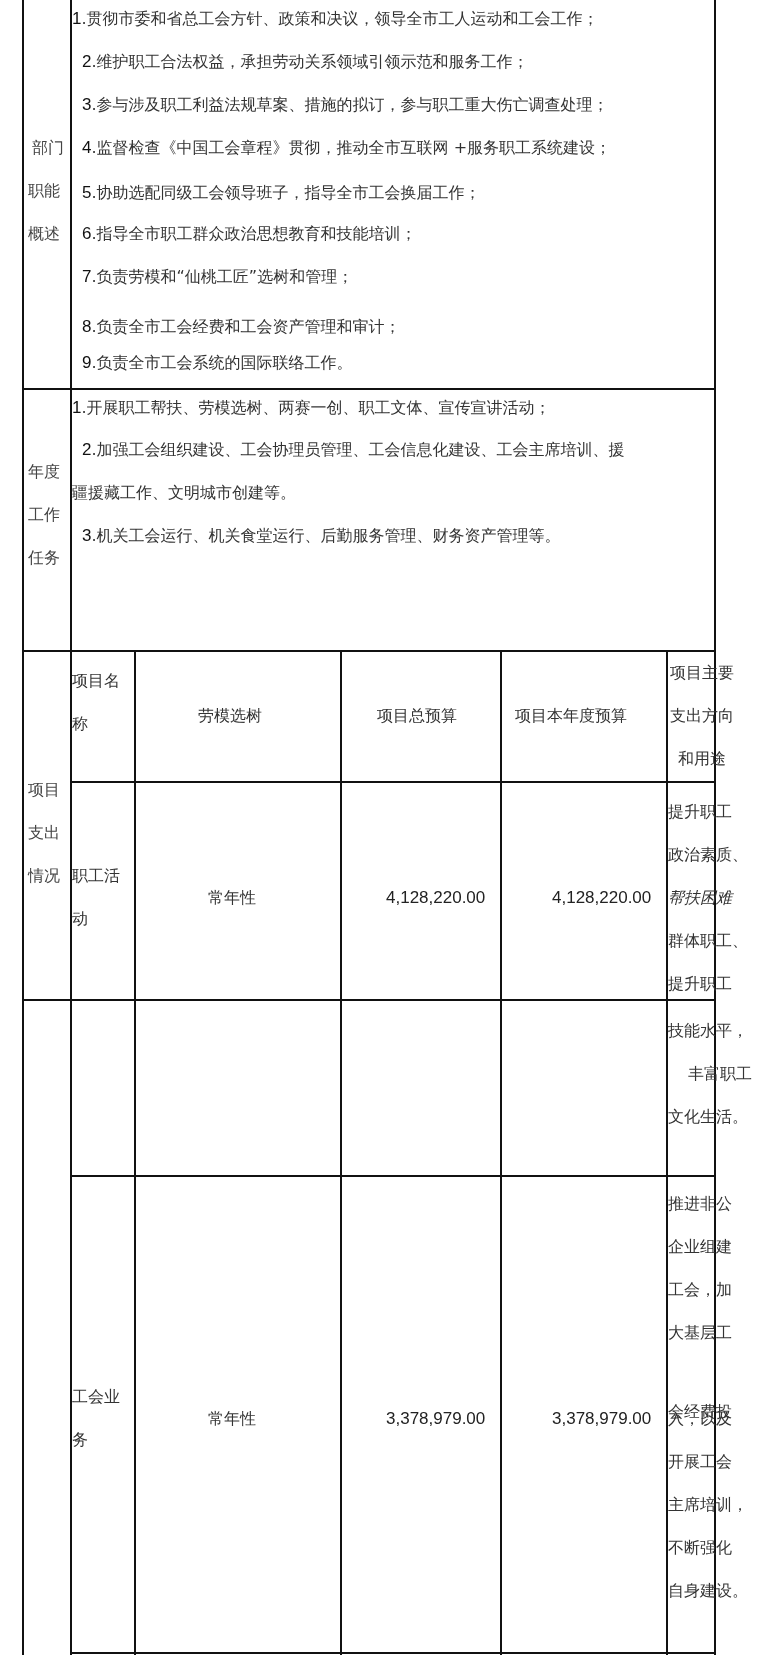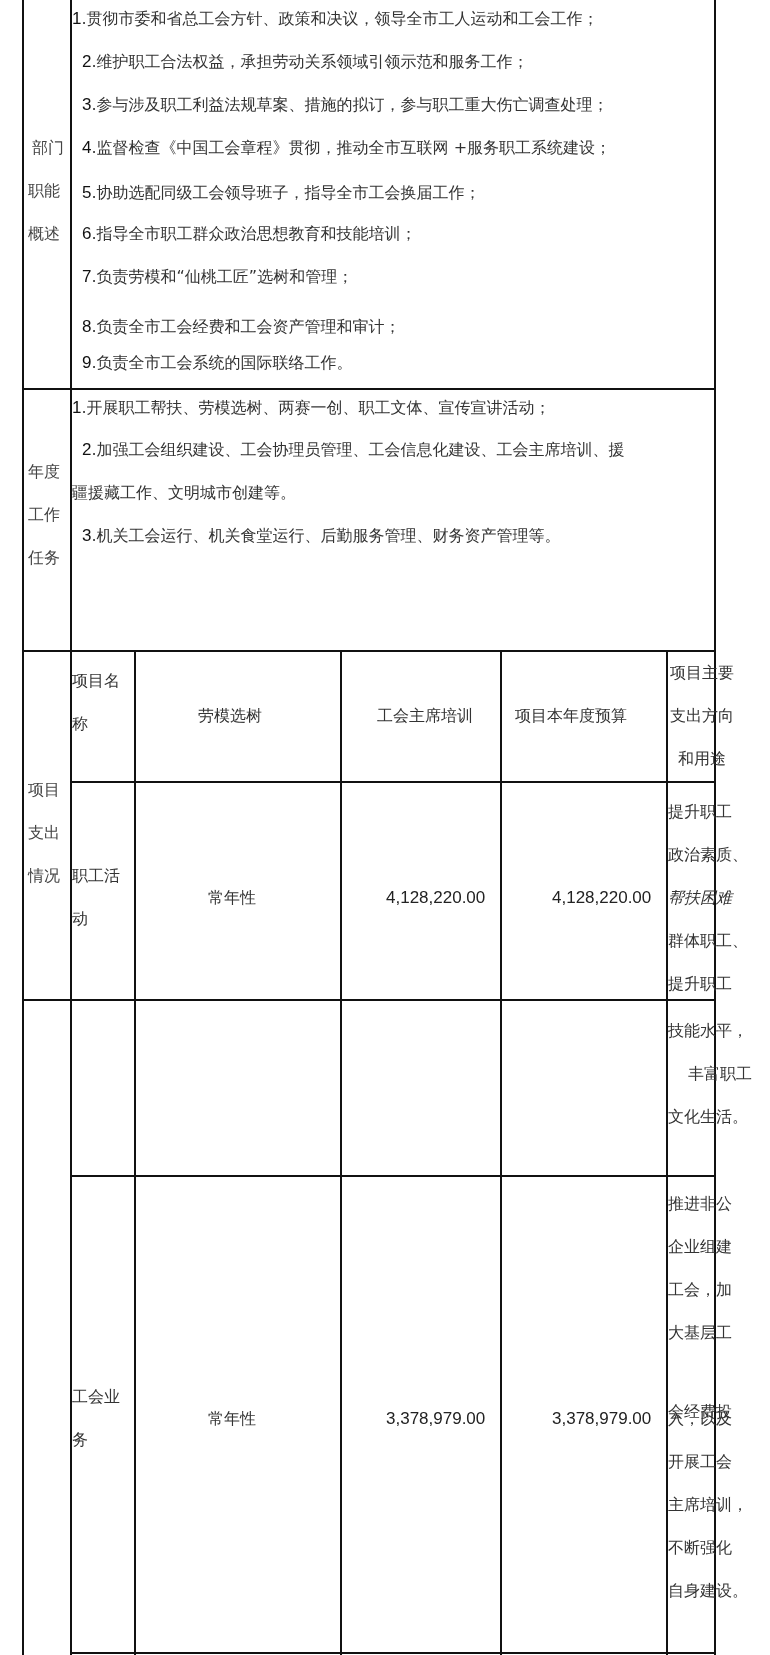--- a/index.html
+++ b/index.html
@@ -65,21 +65,21 @@
 
 <div>
   <div class="lbl" style="left:28px; top:780px;">项目</div>
   <div class="lbl" style="left:28px; top:823px;">支出</div>
   <div class="lbl" style="left:28px; top:866px;">情况</div>
 
   <div>
     <div class="t" style="left:72px; top:671px;">项目名</div>
     <div class="t" style="left:72px; top:714px;">称</div>
     <div class="t" style="left:198px; top:706px;">劳模选树</div>
-    <div class="t" style="left:377px; top:706px;">工会主席培训</div>
+    <div class="t" style="left:377px; top:706px;">项目总预算</div>
     <div class="t" style="left:515px; top:706px;">项目本年度预算</div>
     <div class="t" style="left:670px; top:663px;">项目主要</div>
     <div class="t" style="left:670px; top:706px;">支出方向</div>
     <div class="t" style="left:678px; top:749px;">和用途</div>
   </div>
 
   <div>
     <div class="t" style="left:72px; top:866px;">职工活</div>
     <div class="t" style="left:72px; top:909px;">动</div>
     <div class="t" style="left:208px; top:888px;">常年性</div>

